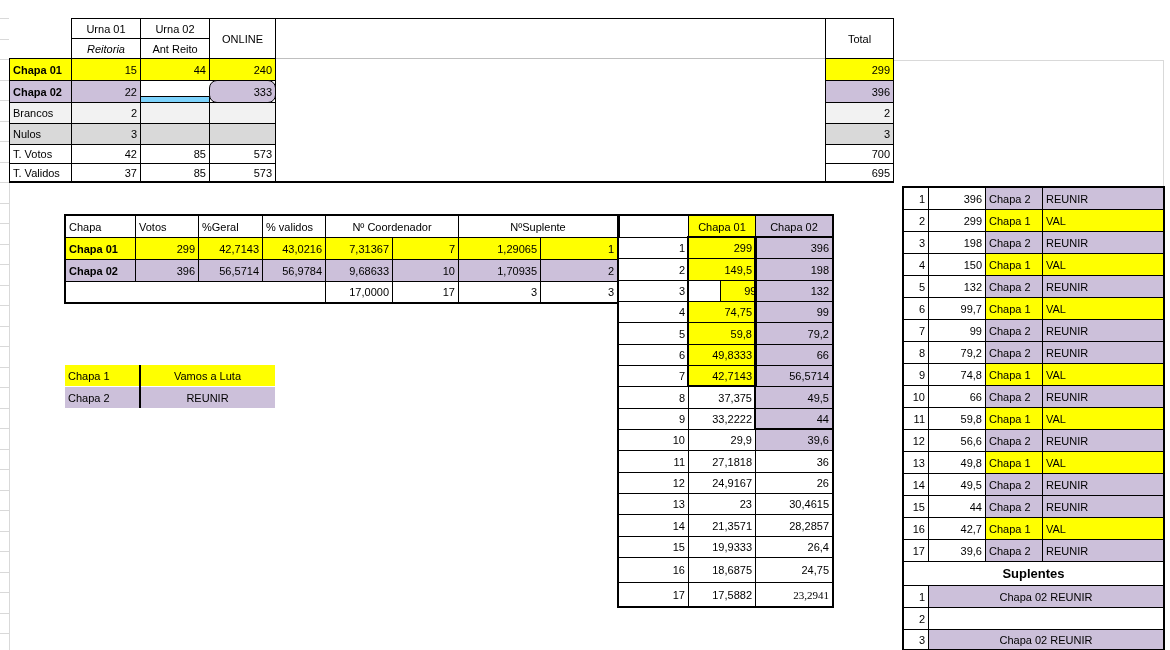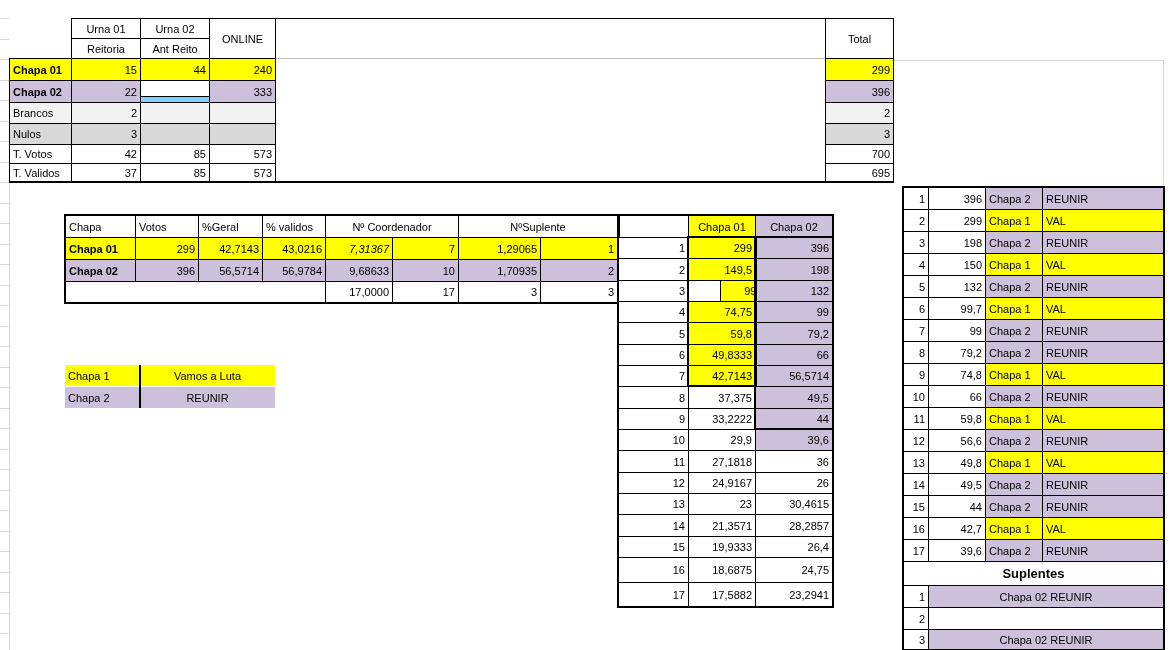--- a/index.html
+++ b/index.html
@@ -52,34 +52,34 @@
     <div class="ln" style="left: 0px; top: 551px; width: 9px; height: 1px; background: rgb(217, 217, 217);"></div>
     <div class="ln" style="left: 0px; top: 572px; width: 9px; height: 1px; background: rgb(217, 217, 217);"></div>
     <div class="ln" style="left: 0px; top: 592px; width: 9px; height: 1px; background: rgb(217, 217, 217);"></div>
     <div class="ln" style="left: 0px; top: 613px; width: 9px; height: 1px; background: rgb(217, 217, 217);"></div>
     <div class="ln" style="left: 0px; top: 633px; width: 9px; height: 1px; background: rgb(217, 217, 217);"></div>
     <div class="ln" style="left: 9px; top: 183px; width: 1px; height: 467px; background: rgb(217, 217, 217);"></div>
     <div class="ln" style="left: 893px; top: 60px; width: 271px; height: 1px; background: rgb(217, 217, 217);"></div>
     <div class="ln" style="left: 1163px; top: 60px; width: 1px; height: 127px; background: rgb(217, 217, 217);"></div>
     <div class="cell" style="left: 275px; top: 18px; width: 551px; height: 165px; justify-content: flex-start;"></div>
     <div class="cell" style="left: 71px; top: 18px; width: 70px; height: 21px; justify-content: center;">Urna 01</div>
-    <div class="cell" style="left: 71px; top: 38px; width: 70px; height: 21px; justify-content: center;">Reitoria</div>
+    <div class="cell" style="left: 71px; top: 38px; width: 70px; height: 21px; justify-content: center; font-style: italic;">Reitoria</div>
     <div class="cell" style="left: 140px; top: 18px; width: 70px; height: 21px; justify-content: center;">Urna 02</div>
     <div class="cell" style="left: 140px; top: 38px; width: 70px; height: 21px; justify-content: center;">Ant Reito</div>
     <div class="cell" style="left: 209px; top: 18px; width: 67px; height: 41px; justify-content: center;">ONLINE</div>
     <div class="cell" style="left: 825px; top: 18px; width: 69px; height: 41px; justify-content: center;">Total</div>
     <div class="cell" style="left: 9px; top: 58px; width: 63px; height: 23px; background: rgb(255, 255, 0); font-weight: 700; justify-content: flex-start;">Chapa 01</div>
     <div class="cell" style="left: 71px; top: 58px; width: 70px; height: 23px; background: rgb(255, 255, 0); justify-content: flex-end;">15</div>
     <div class="cell" style="left: 140px; top: 58px; width: 70px; height: 23px; background: rgb(255, 255, 0); justify-content: flex-end;">44</div>
     <div class="cell" style="left: 209px; top: 58px; width: 67px; height: 23px; background: rgb(255, 255, 0); justify-content: flex-end;">240</div>
     <div class="cell" style="left: 825px; top: 58px; width: 69px; height: 23px; background: rgb(255, 255, 0); justify-content: flex-end;">299</div>
     <div class="cell" style="left: 9px; top: 80px; width: 63px; height: 23px; background: rgb(204, 192, 218); font-weight: 700; justify-content: flex-start;">Chapa 02</div>
     <div class="cell" style="left: 71px; top: 80px; width: 70px; height: 23px; background: rgb(204, 192, 218); justify-content: flex-end;">22</div>
     <div class="cell" style="left: 140px; top: 96px; width: 70px; height: 23px; background: #7dd3fc; justify-content: flex-end;">41</div>
-    <div class="cell" style="left: 209px; top: 80px; width: 67px; height: 23px; background: rgb(204, 192, 218); justify-content: flex-end;">333</div>
+    <div class="cell" style="left: 209px; top: 80px; width: 67px; height: 23px; background: rgb(204, 192, 218); justify-content: flex-end; border-radius: 8px;">333</div>
     <div class="cell" style="left: 825px; top: 80px; width: 69px; height: 23px; background: rgb(204, 192, 218); justify-content: flex-end;">396</div>
     <div class="cell" style="left: 9px; top: 102px; width: 63px; height: 22px; background: rgb(242, 242, 242); justify-content: flex-start;">Brancos</div>
     <div class="cell" style="left: 71px; top: 102px; width: 70px; height: 22px; background: rgb(242, 242, 242); justify-content: flex-end;">2</div>
     <div class="cell" style="left: 140px; top: 102px; width: 70px; height: 22px; background: rgb(242, 242, 242); justify-content: flex-end;"></div>
     <div class="cell" style="left: 209px; top: 102px; width: 67px; height: 22px; background: rgb(242, 242, 242); justify-content: flex-end;"></div>
     <div class="cell" style="left: 825px; top: 102px; width: 69px; height: 22px; background: rgb(242, 242, 242); justify-content: flex-end;">2</div>
     <div class="cell" style="left: 9px; top: 123px; width: 63px; height: 22px; background: rgb(217, 217, 217); justify-content: flex-start;">Nulos</div>
     <div class="cell" style="left: 71px; top: 123px; width: 70px; height: 22px; background: rgb(217, 217, 217); justify-content: flex-end;">3</div>
     <div class="cell" style="left: 140px; top: 123px; width: 70px; height: 22px; background: rgb(217, 217, 217); justify-content: flex-end;"></div>
     <div class="cell" style="left: 209px; top: 123px; width: 67px; height: 22px; background: rgb(217, 217, 217); justify-content: flex-end;"></div>
@@ -99,21 +99,21 @@
     <div class="cell" style="left: 65px; top: 215px; width: 71px; height: 23px; justify-content: flex-start;">Chapa</div>
     <div class="cell" style="left: 135px; top: 215px; width: 64px; height: 23px; justify-content: flex-start;">Votos</div>
     <div class="cell" style="left: 198px; top: 215px; width: 65px; height: 23px; justify-content: flex-start;">%Geral</div>
     <div class="cell" style="left: 262px; top: 215px; width: 64px; height: 23px; justify-content: flex-start;">% validos</div>
     <div class="cell" style="left: 325px; top: 215px; width: 134px; height: 23px; justify-content: center;">Nº Coordenador</div>
     <div class="cell" style="left: 458px; top: 215px; width: 160px; height: 23px; justify-content: center;">NºSuplente</div>
     <div class="cell" style="left: 65px; top: 237px; width: 71px; height: 23px; background: rgb(255, 255, 0); font-weight: 700; justify-content: flex-start;">Chapa 01</div>
     <div class="cell" style="left: 135px; top: 237px; width: 64px; height: 23px; background: rgb(255, 255, 0); justify-content: flex-end;">299</div>
     <div class="cell" style="left: 198px; top: 237px; width: 65px; height: 23px; background: rgb(255, 255, 0); justify-content: flex-end;">42,7143</div>
     <div class="cell" style="left: 262px; top: 237px; width: 64px; height: 23px; background: rgb(255, 255, 0); justify-content: flex-end;">43,0216</div>
-    <div class="cell" style="left: 325px; top: 237px; width: 68px; height: 23px; background: rgb(255, 255, 0); justify-content: flex-end; font-style: italic;">7,31367</div>
+    <div class="cell" style="left: 325px; top: 237px; width: 68px; height: 23px; background: rgb(255, 255, 0); justify-content: flex-end;">7,31367</div>
     <div class="cell" style="left: 392px; top: 237px; width: 67px; height: 23px; background: rgb(255, 255, 0); justify-content: flex-end;">7</div>
     <div class="cell" style="left: 458px; top: 237px; width: 83px; height: 23px; background: rgb(255, 255, 0); justify-content: flex-end;">1,29065</div>
     <div class="cell" style="left: 540px; top: 237px; width: 78px; height: 23px; background: rgb(255, 255, 0); justify-content: flex-end;">1</div>
     <div class="cell" style="left: 65px; top: 259px; width: 71px; height: 23px; background: rgb(204, 192, 218); font-weight: 700; justify-content: flex-start;">Chapa 02</div>
     <div class="cell" style="left: 135px; top: 259px; width: 64px; height: 23px; background: rgb(204, 192, 218); justify-content: flex-end;">396</div>
     <div class="cell" style="left: 198px; top: 259px; width: 65px; height: 23px; background: rgb(204, 192, 218); justify-content: flex-end;">56,5714</div>
     <div class="cell" style="left: 262px; top: 259px; width: 64px; height: 23px; background: rgb(204, 192, 218); justify-content: flex-end;">56,9784</div>
     <div class="cell" style="left: 325px; top: 259px; width: 68px; height: 23px; background: rgb(204, 192, 218); justify-content: flex-end;">9,68633</div>
     <div class="cell" style="left: 392px; top: 259px; width: 67px; height: 23px; background: rgb(204, 192, 218); justify-content: flex-end;">10</div>
     <div class="cell" style="left: 458px; top: 259px; width: 83px; height: 23px; background: rgb(204, 192, 218); justify-content: flex-end;">1,70935</div>
@@ -174,21 +174,21 @@
     <div class="cell" style="left: 688px; top: 514px; width: 68px; height: 23px; background: rgb(255, 255, 255); justify-content: flex-end;">21,3571</div>
     <div class="cell" style="left: 755px; top: 514px; width: 78px; height: 23px; background: rgb(255, 255, 255); justify-content: flex-end;">28,2857</div>
     <div class="cell" style="left: 618px; top: 536px; width: 71px; height: 22px; justify-content: flex-end;">15</div>
     <div class="cell" style="left: 688px; top: 536px; width: 68px; height: 22px; background: rgb(255, 255, 255); justify-content: flex-end;">19,9333</div>
     <div class="cell" style="left: 755px; top: 536px; width: 78px; height: 22px; background: rgb(255, 255, 255); justify-content: flex-end;">26,4</div>
     <div class="cell" style="left: 618px; top: 557px; width: 71px; height: 26px; justify-content: flex-end;">16</div>
     <div class="cell" style="left: 688px; top: 557px; width: 68px; height: 26px; background: rgb(255, 255, 255); justify-content: flex-end;">18,6875</div>
     <div class="cell" style="left: 755px; top: 557px; width: 78px; height: 26px; background: rgb(255, 255, 255); justify-content: flex-end;">24,75</div>
     <div class="cell" style="left: 618px; top: 582px; width: 71px; height: 26px; justify-content: flex-end;">17</div>
     <div class="cell" style="left: 688px; top: 582px; width: 68px; height: 26px; background: rgb(255, 255, 255); justify-content: flex-end; padding-left: 36px;">17,5882</div>
-    <div class="cell" style="left: 755px; top: 582px; width: 78px; height: 26px; background: rgb(255, 255, 255); justify-content: flex-end;">23,2941</div>
+    <div class="cell" style="left: 755px; top: 582px; width: 78px; height: 26px; background: rgb(255, 255, 255); justify-content: flex-end; font-family: Liberation Serif, serif;">23,2941</div>
     <div class="bx" style="left: 617px; top: 214px; width: 217px; height: 394px; border-width: 2px;"></div>
     <div class="bx" style="left: 687px; top: 236px; width: 70px; height: 151px; border-width: 2px;"></div>
     <div class="bx" style="left: 754px; top: 236px; width: 80px; height: 194px; border-width: 2px;"></div>
     <div class="cell" style="left: 903px; top: 187px; width: 26px; height: 23px; justify-content: flex-end;">1</div>
     <div class="cell" style="left: 928px; top: 187px; width: 58px; height: 23px; justify-content: flex-end;">396</div>
     <div class="cell" style="left: 985px; top: 187px; width: 58px; height: 23px; background: rgb(204, 192, 218); justify-content: flex-start;">Chapa 2</div>
     <div class="cell" style="left: 1042px; top: 187px; width: 122px; height: 23px; background: rgb(204, 192, 218); justify-content: flex-start;">REUNIR</div>
     <div class="cell" style="left: 903px; top: 209px; width: 26px; height: 23px; justify-content: flex-end;">2</div>
     <div class="cell" style="left: 928px; top: 209px; width: 58px; height: 23px; justify-content: flex-end;">299</div>
     <div class="cell" style="left: 985px; top: 209px; width: 58px; height: 23px; background: rgb(255, 255, 0); justify-content: flex-start;">Chapa 1</div>

